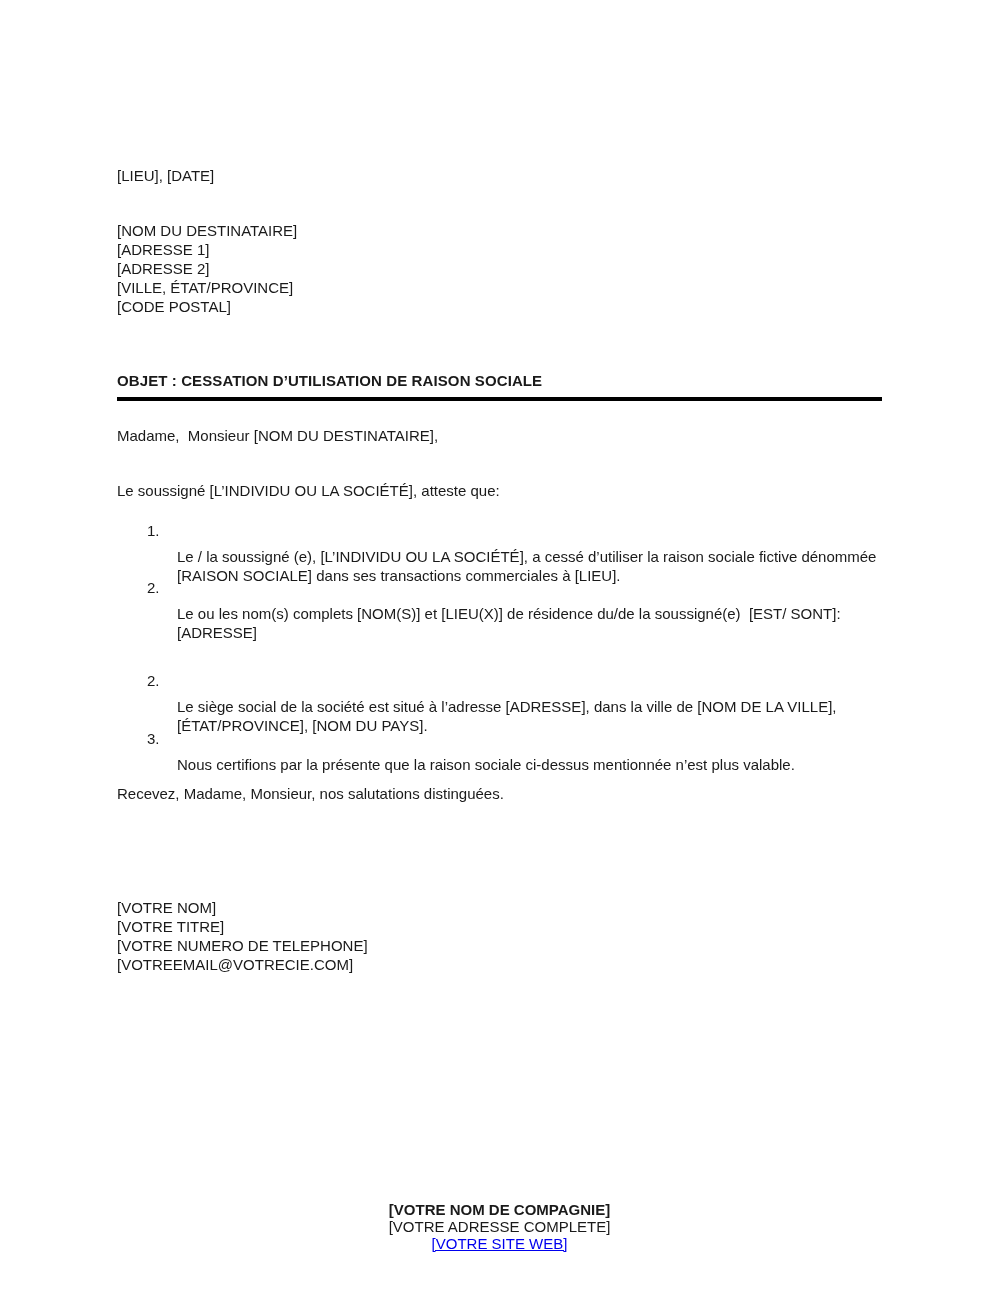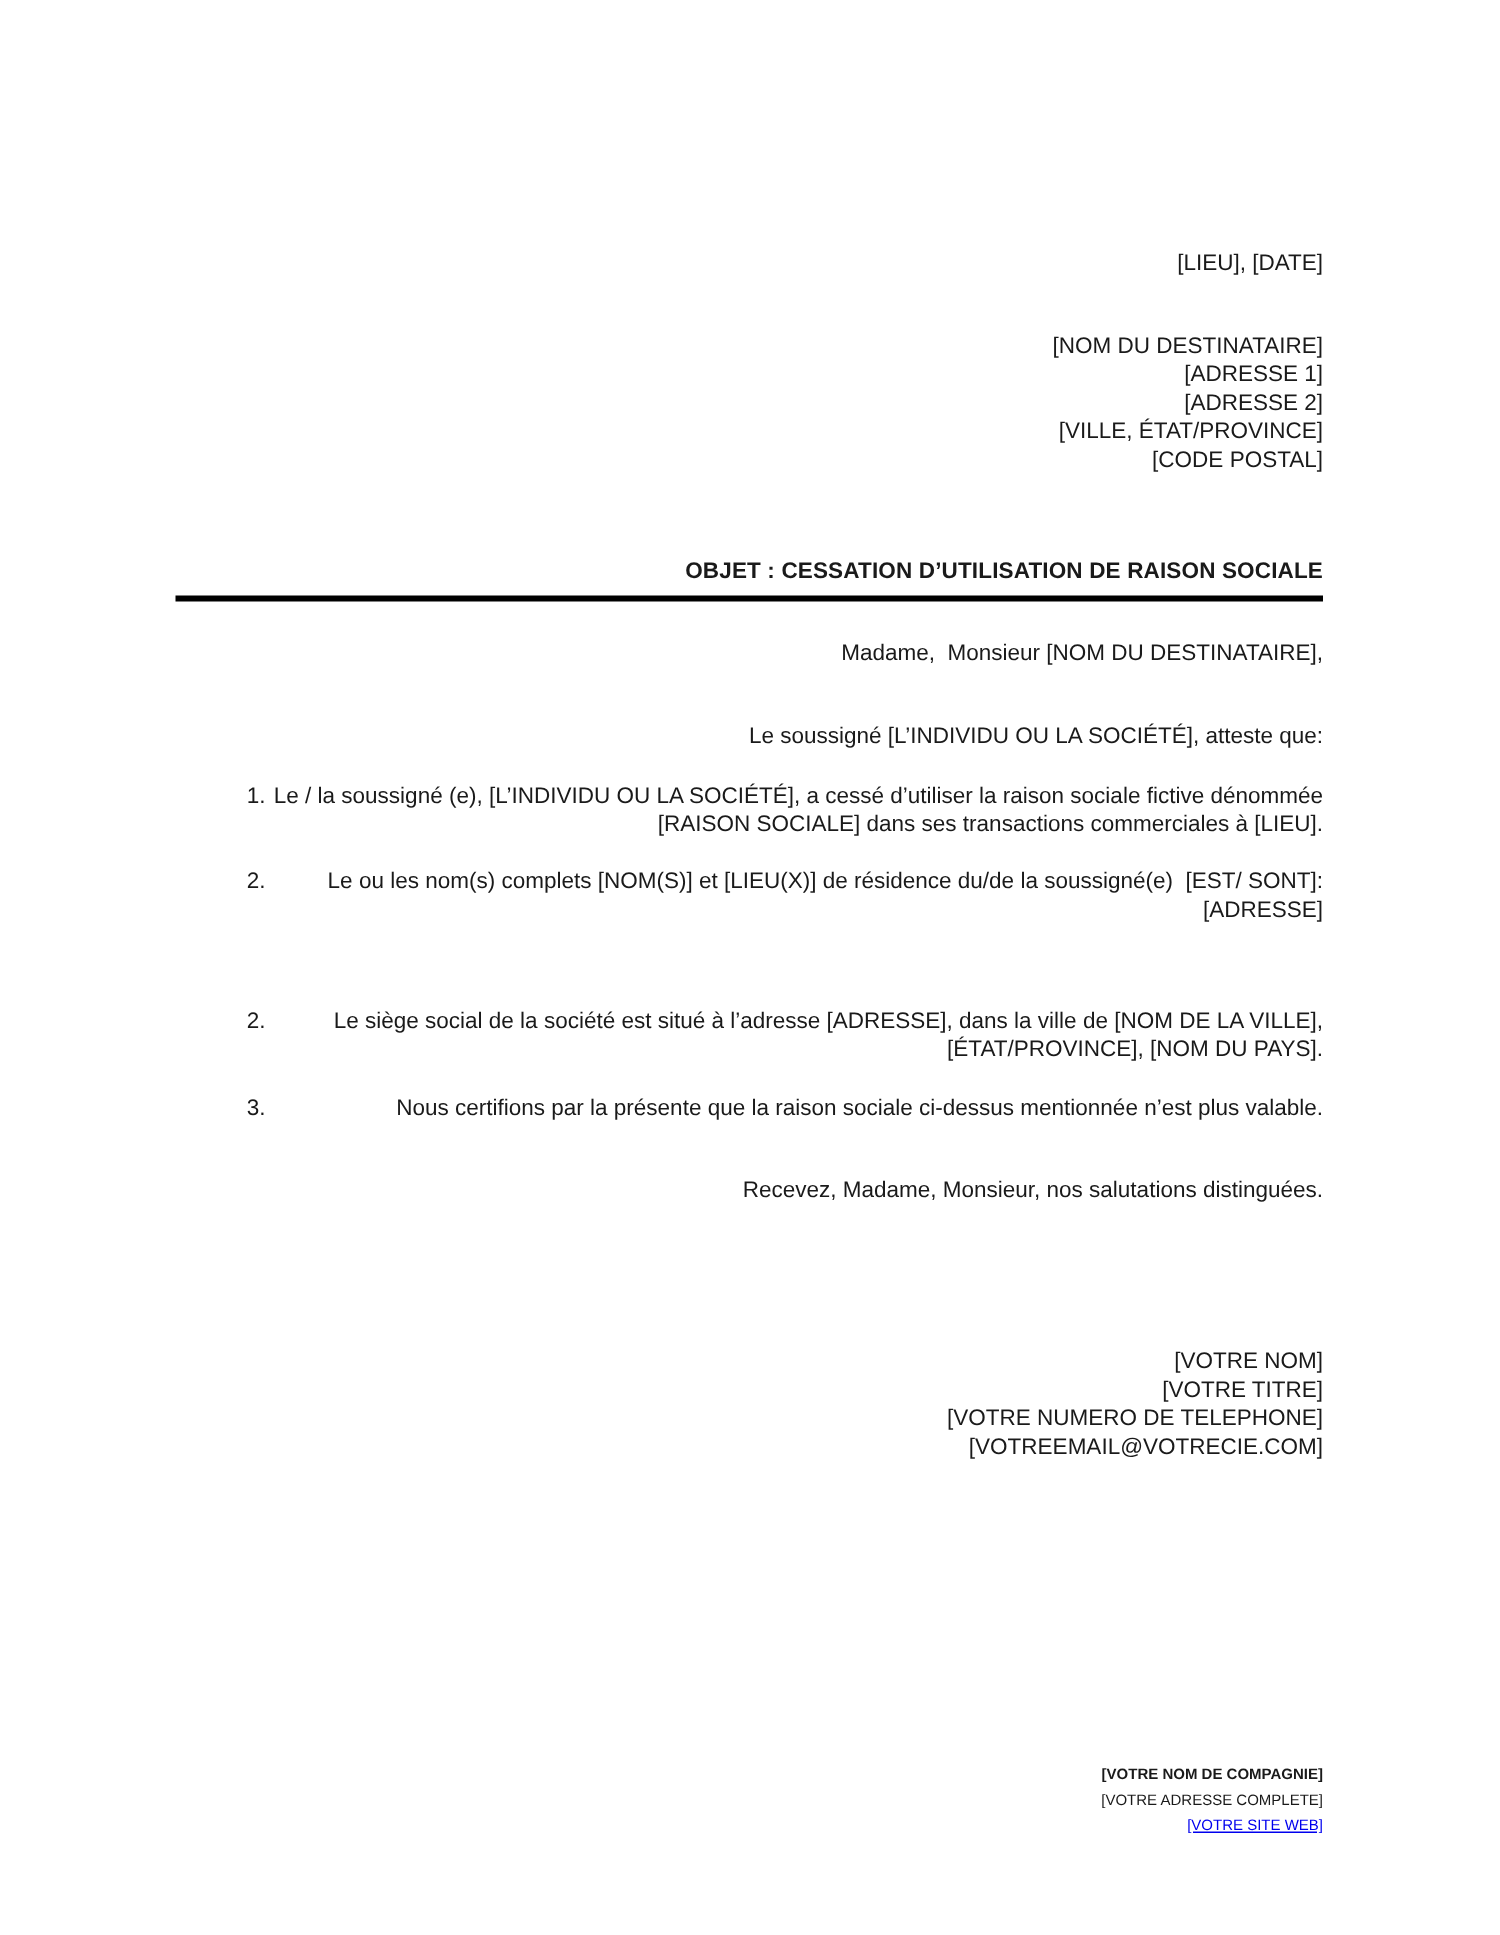--- a/index.html
+++ b/index.html
@@ -1,42 +1,42 @@
 <!DOCTYPE html>
 <html style="--text-color: #1a1a1a; --rule-color: #000000; --link-color: #0000ee; --page-bg: #ffffff;"><head>
 <meta charset="utf-8">
 <style>
   :root{
     --text-color:#1a1a1a;
     --rule-color:#000000;
     --link-color:#0000ee;
     --page-bg:#ffffff;
   }
-  *{box-sizing:border-box;text-align:right;}
+  *{box-sizing:border-box;}
   html,body{margin:0;padding:0;background:var(--page-bg);}
   .page{
     position:relative;
     width:1000px;height:1290px;
     background:var(--page-bg);
     font-family:"Liberation Sans","DejaVu Sans",sans-serif;
     font-size:15px;line-height:19px;
     color:var(--text-color);
     overflow:hidden;
   }
   .abs{position:absolute;left:117px;width:765px;}
   .pre{white-space:pre-wrap;}
   .subject{font-weight:700;letter-spacing:0.1px;}
   .subject-rule{position:absolute;left:117px;top:397px;width:765px;height:4px;background:var(--rule-color);}
   .list-item{display:flex;}
   .list-item .num{width:60px;padding-left:30px;flex:0 0 60px;}
-  .list-item .item-text{flex:1;}
+  .list-item .item-text{flex:1;margin-top:26px;}
   .indent{left:177px;width:705px;}
   .footer{
-    position:absolute;left:117px;top:1175px;width:765px;
-    text-align:center;font-size:10px;line-height:17px;
+    position:absolute;left:117px;top:1201px;width:765px;
+    text-align:center;font-size:15px;line-height:17px;
   }
   .footer .company{font-weight:700;}
   a.website{color:var(--link-color);text-decoration:underline;cursor:pointer;}
 </style>
 </head>
 <body>
 
 <div class="page">
 
   <div class="abs" style="top:166px">[LIEU], [DATE]</div>

